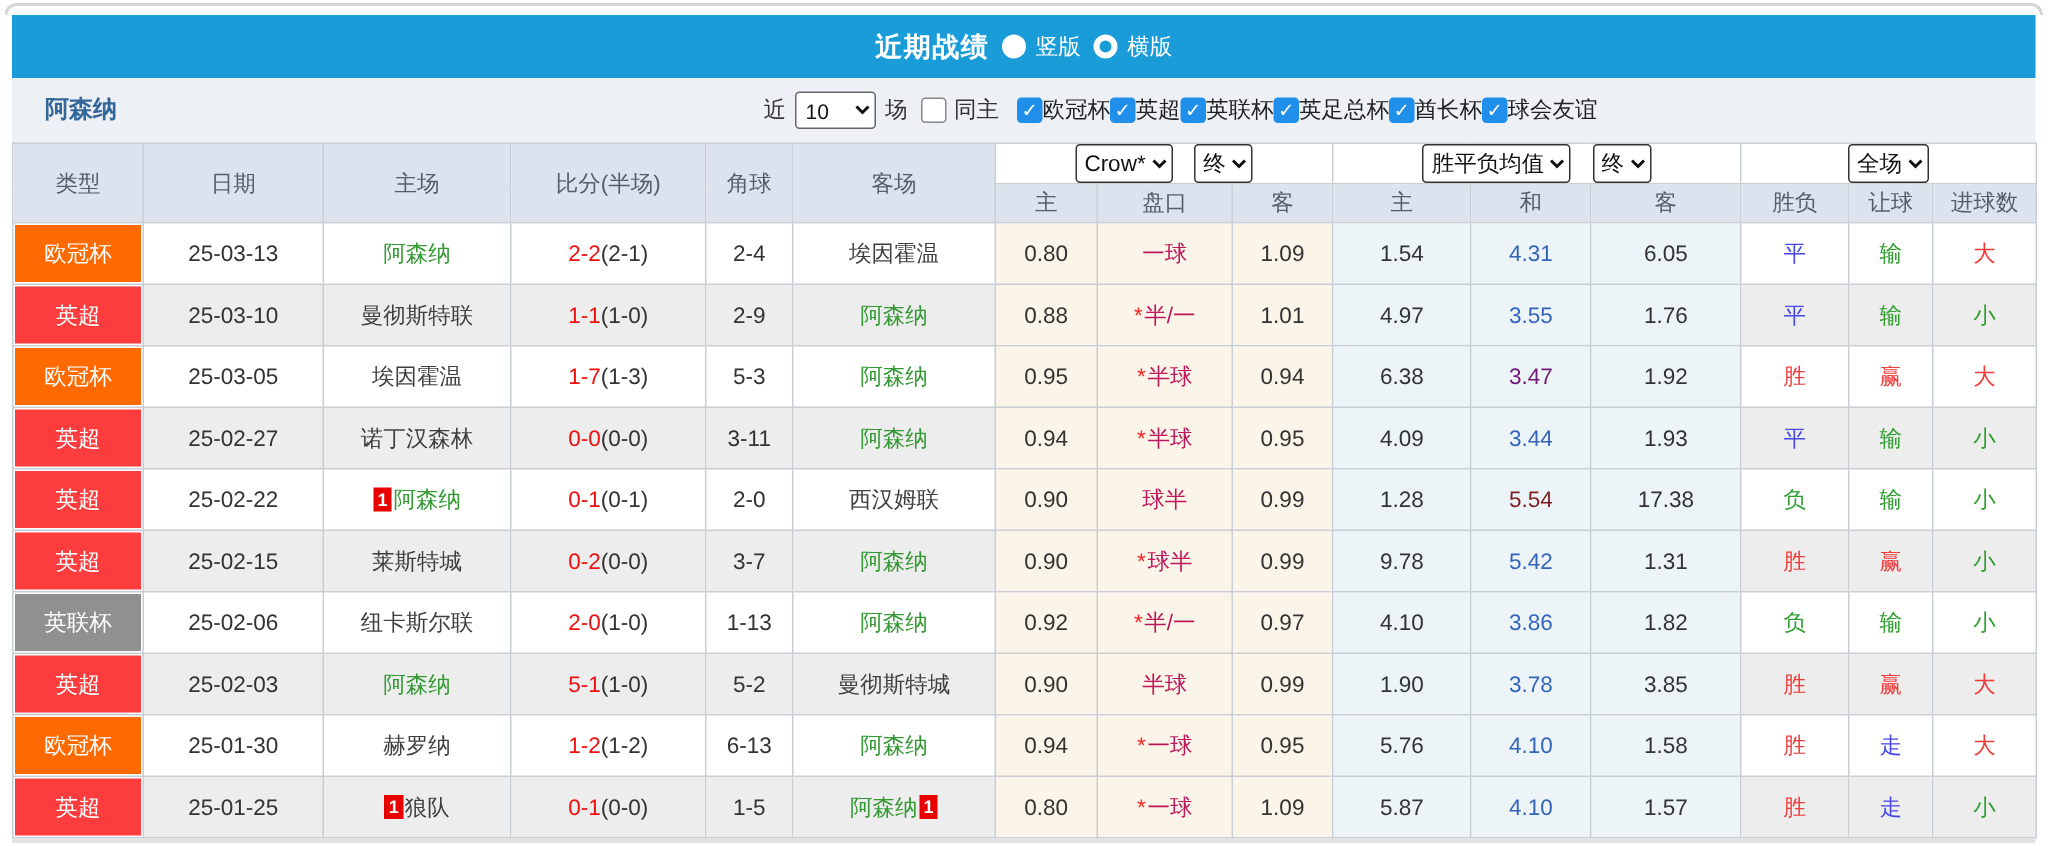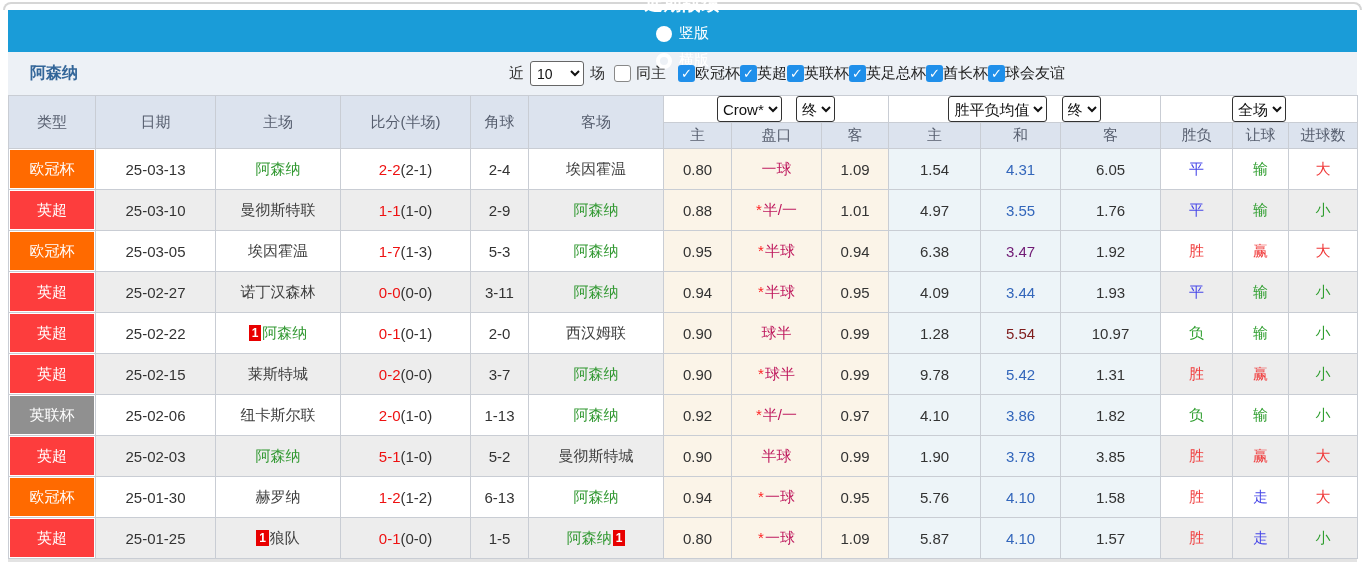--- a/index.html
+++ b/index.html
@@ -20,21 +20,20 @@
 
   
   .title-bar {
     height: 42px;
     background: #1a9cd8;
     display: flex;
     align-items: center;
     justify-content: center;
     gap: 8px;
     color: #fff;
-    flex-direction: column;
   }
   .title-bar .title { font-size: 18px; font-weight: bold; letter-spacing: 1px; }
   .radio-group { display: flex; align-items: center; gap: 7px; font-size: 15px; }
   .radio-dot-filled {
     width: 16px; height: 16px; border-radius: 50%;
     background: #ffffff; display: inline-block;
   }
   .radio-dot-hollow {
     width: 16px; height: 16px; border-radius: 50%;
     border: 4px solid #ffffff; background: transparent; display: inline-block;
@@ -310,21 +309,21 @@
     <td class="c-date stripe">25-02-22</td>
     <td class="c-home stripe"><span class="red-badge home-badge-pre">1</span><span class="self-team">阿森纳</span></td>
     <td class="c-score stripe"><span class="ft-score">0-1</span><span class="ht-score">(0-1)</span></td>
     <td class="c-corner stripe">2-0</td>
     <td class="c-away stripe"><span class="other-team">西汉姆联</span></td>
     <td class="c-odds">0.90</td>
     <td class="c-pan"><span class="pan-text">球半</span></td>
     <td class="c-odds">0.99</td>
     <td class="c-avg">1.28</td>
     <td class="c-avg" style="color: #7f1d1d;">5.54</td>
-    <td class="c-avg">10.97</td>
+    <td class="c-avg">17.38</td>
     <td class="c-res stripe" style="color: rgb(47, 158, 47);">负</td>
     <td class="c-res stripe" style="color: rgb(47, 158, 47);">输</td>
     <td class="c-res stripe" style="color: rgb(47, 158, 47);">小</td>
   </tr>
 
   <tr class="even">
     <td class="c-type">
             <div class="league-badge" style="background: rgb(253, 61, 61);">英超</div>
           </td>
     <td class="c-date stripe">25-02-15</td>

